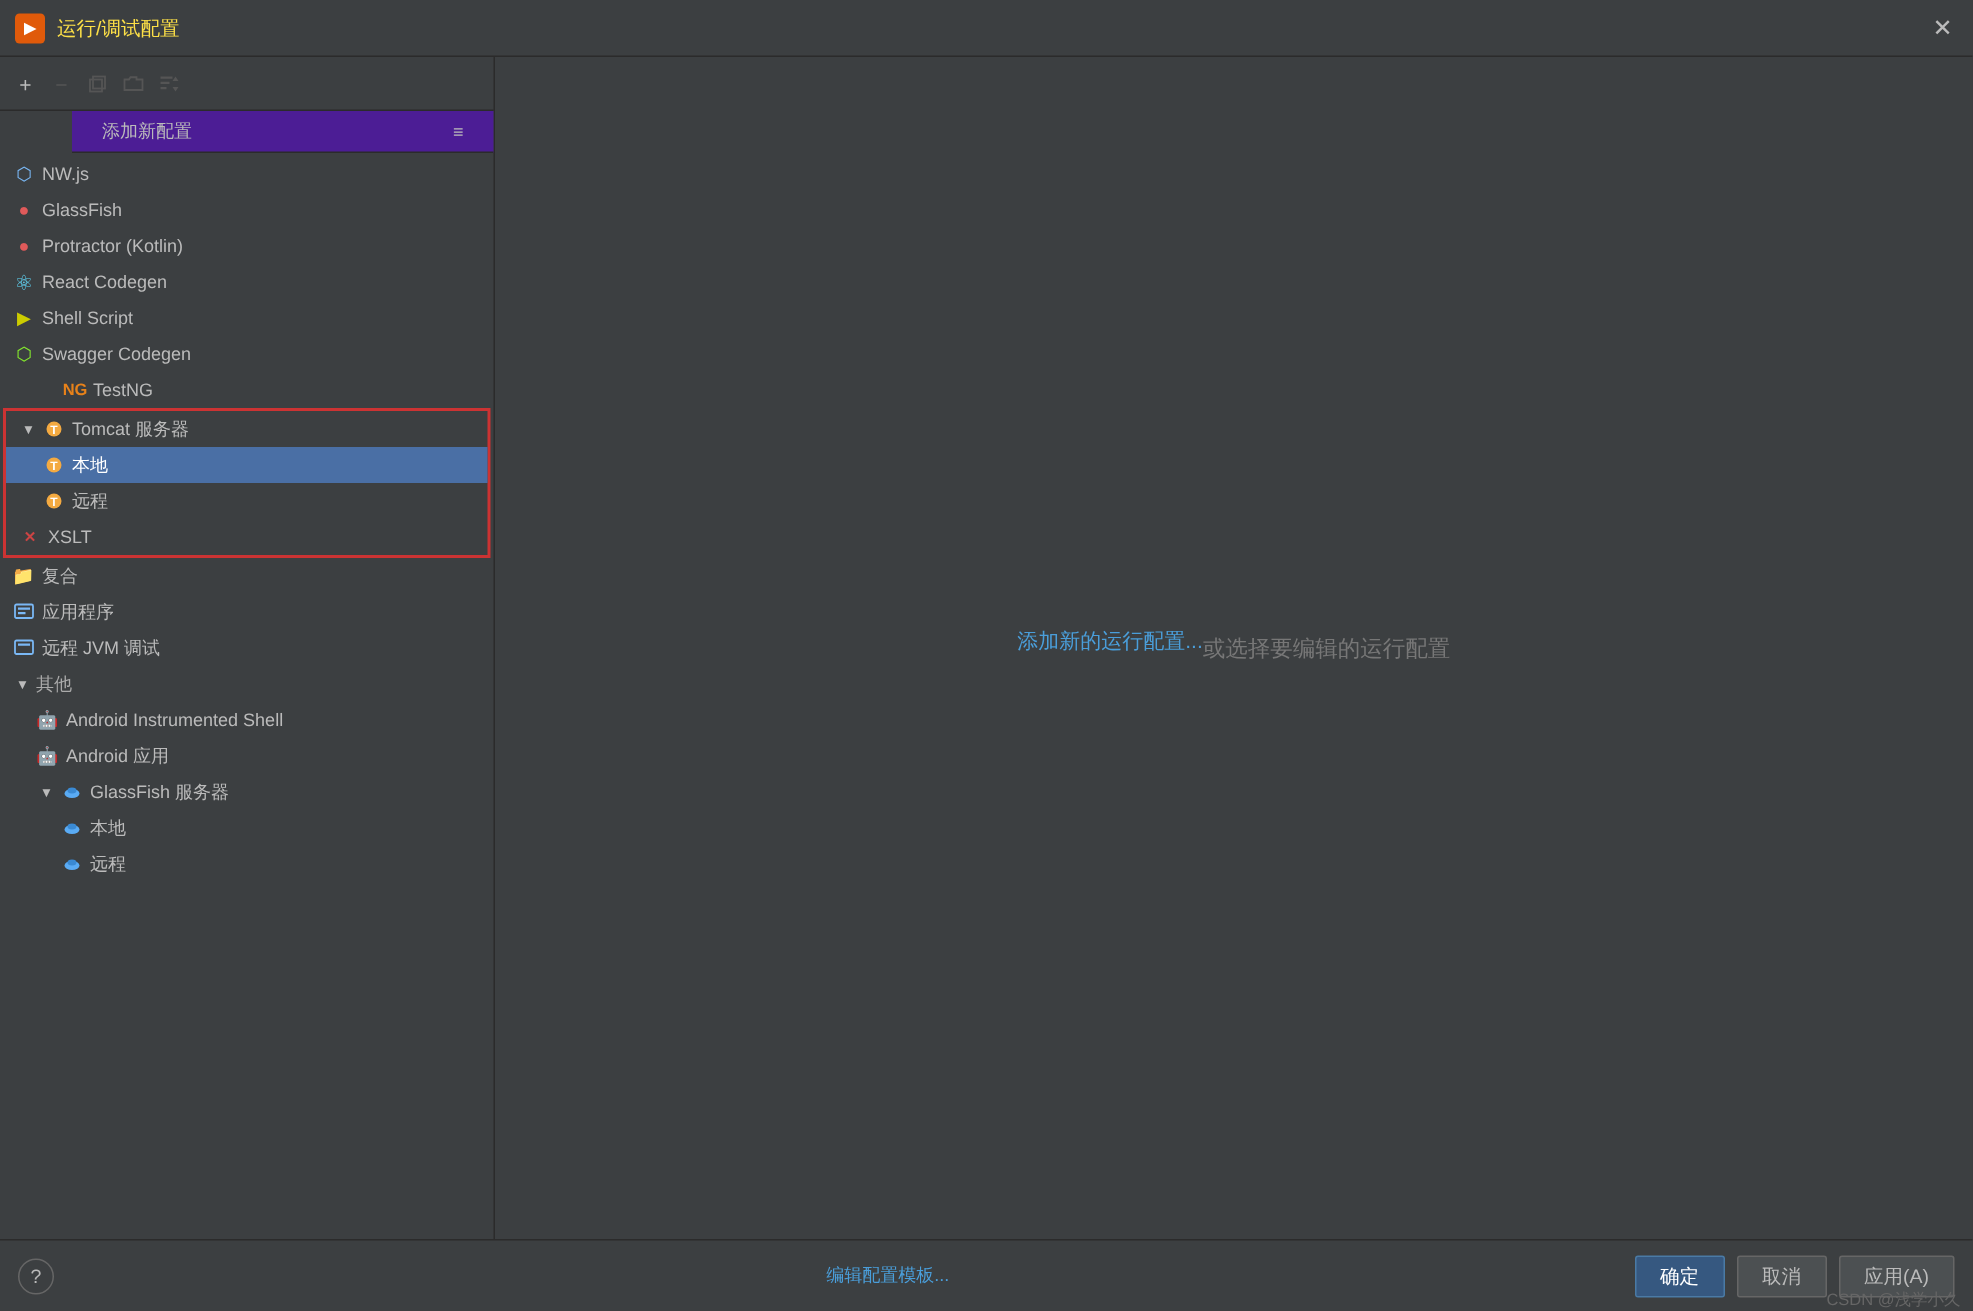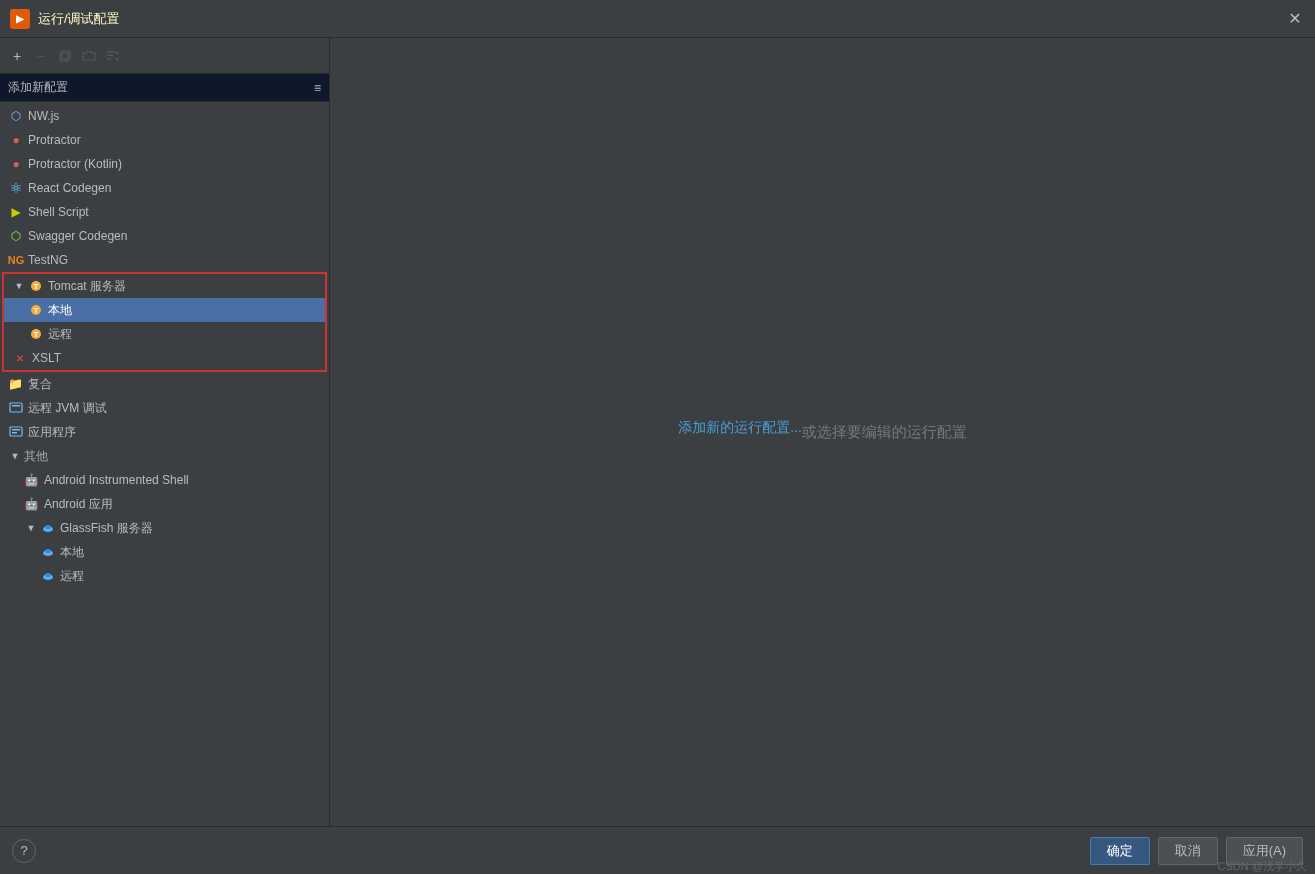--- a/index.html
+++ b/index.html
@@ -42,21 +42,21 @@
       border-radius: 3px;
       display: flex;
       align-items: center;
       justify-content: center;
       font-size: 11px;
       color: white;
       font-weight: bold;
     }
     .title-bar-text {
       flex: 1;
-      color: #fef9c3;
+      color: #fde047;
       font-size: 13px;
     }
     .title-bar-close {
       width: 20px;
       height: 20px;
       cursor: pointer;
       display: flex;
       align-items: center;
       justify-content: center;
       color: #bbbbbb;
@@ -102,24 +102,25 @@
       border-radius: 2px;
     }
     .toolbar-btn.disabled { color: #555; cursor: default; }
 
     
     .config-header {
       height: 28px;
       display: flex;
       align-items: center;
       justify-content: space-between;
-      padding: 0 8px;
-      background: #0f172a;
+      padding: 0 20px;
+      background: #4c1d95;
       border-bottom: 1px solid #2b2b2b;
       flex-shrink: 0;
+      margin-left: 48px;
     }
     .config-header-text {
       color: #bbbbbb;
       font-size: 12px;
     }
     .config-header-icon {
       color: #bbbbbb;
       font-size: 12px;
       cursor: pointer;
     }
@@ -319,21 +320,21 @@
 
       <div class="tree-list">
 
         <div class="tree-item">
           <span class="tree-icon" style="color:#7ab8f5;">⬡</span>
           <span>NW.js</span>
         </div>
 
         <div class="tree-item">
           <span class="tree-icon" style="color:#e05a5a;">●</span>
-          <span>Protractor</span>
+          <span>GlassFish</span>
         </div>
 
         <div class="tree-item">
           <span class="tree-icon" style="color:#e05a5a;">●</span>
           <span>Protractor (Kotlin)</span>
         </div>
 
         <div class="tree-item">
           <span class="tree-icon" style="color:#61dafb; font-size:14px;">⚛</span>
           <span>React Codegen</span>
@@ -343,21 +344,21 @@
           <span class="tree-icon" style="color:#cccc00;">▶</span>
           <span>Shell Script</span>
         </div>
 
         <div class="tree-item">
           <span class="tree-icon" style="color:#85ea2d;">⬡</span>
           <span>Swagger Codegen</span>
         </div>
 
         <div class="tree-item">
-          <span class="tree-icon" style="color:#e8821a; font-size:11px; font-weight:bold;">NG</span>
+          <span class="tree-icon" style="color:#e8821a; font-size:11px; font-weight:bold;margin-left:34px;">NG</span>
           <span>TestNG</span>
         </div>
 
         <div class="red-border-group">
 
           <div class="tree-item">
             <span class="tree-expand">▼</span>
             <span class="tree-icon">
               <svg width="14" height="14" viewBox="0 0 14 14">
                 <circle cx="7" cy="7" r="5" fill="#f4aa41"></circle>
@@ -396,34 +397,34 @@
         <div class="tree-item">
           <span class="tree-icon" style="color:#dcb67a;">📁</span>
           <span>复合</span>
         </div>
 
         <div class="tree-item">
           <span class="tree-icon" style="color:#7ab8f5;">
             <svg width="14" height="14" viewBox="0 0 14 14">
               <rect x="1" y="2" width="12" height="9" fill="none" stroke="#7ab8f5" stroke-width="1.2" rx="1"></rect>
               <rect x="3" y="4" width="8" height="1.5" fill="#7ab8f5"></rect>
+              <rect x="3" y="7" width="5" height="1.5" fill="#7ab8f5"></rect>
             </svg>
           </span>
-          <span>远程 JVM 调试</span>
+          <span>应用程序</span>
         </div>
 
         <div class="tree-item">
           <span class="tree-icon" style="color:#7ab8f5;">
             <svg width="14" height="14" viewBox="0 0 14 14">
               <rect x="1" y="2" width="12" height="9" fill="none" stroke="#7ab8f5" stroke-width="1.2" rx="1"></rect>
               <rect x="3" y="4" width="8" height="1.5" fill="#7ab8f5"></rect>
-              <rect x="3" y="7" width="5" height="1.5" fill="#7ab8f5"></rect>
             </svg>
           </span>
-          <span>应用程序</span>
+          <span>远程 JVM 调试</span>
         </div>
 
 
         <div class="tree-item" style="color:#aaaaaa;">
           <span class="tree-expand">▼</span>
           <span>其他</span>
         </div>
 
         <div class="tree-item tree-item-indent-1">
           <span class="tree-icon" style="color:#97c024; font-size:12px;">🤖</span>
@@ -473,20 +474,23 @@
       <div class="right-panel-link">添加新的运行配置...</div>
       <div class="right-panel-text">或选择要编辑的运行配置</div>
     </div>
 
   </div>
 
   <div class="bottom-bar">
     <div class="bottom-left">
       <button class="help-btn">?</button>
     </div>
+    <div style="flex:1; display:flex; align-items:center;">
+      <span class="edit-templates-link">编辑配置模板...</span>
+    </div>
     <div class="bottom-right">
       <button class="action-btn primary">确定</button>
       <button class="action-btn">取消</button>
       <button class="action-btn">应用(A)</button>
     </div>
   </div>
 
 </div>
 
 <div class="watermark">CSDN @浅学小久</div>

